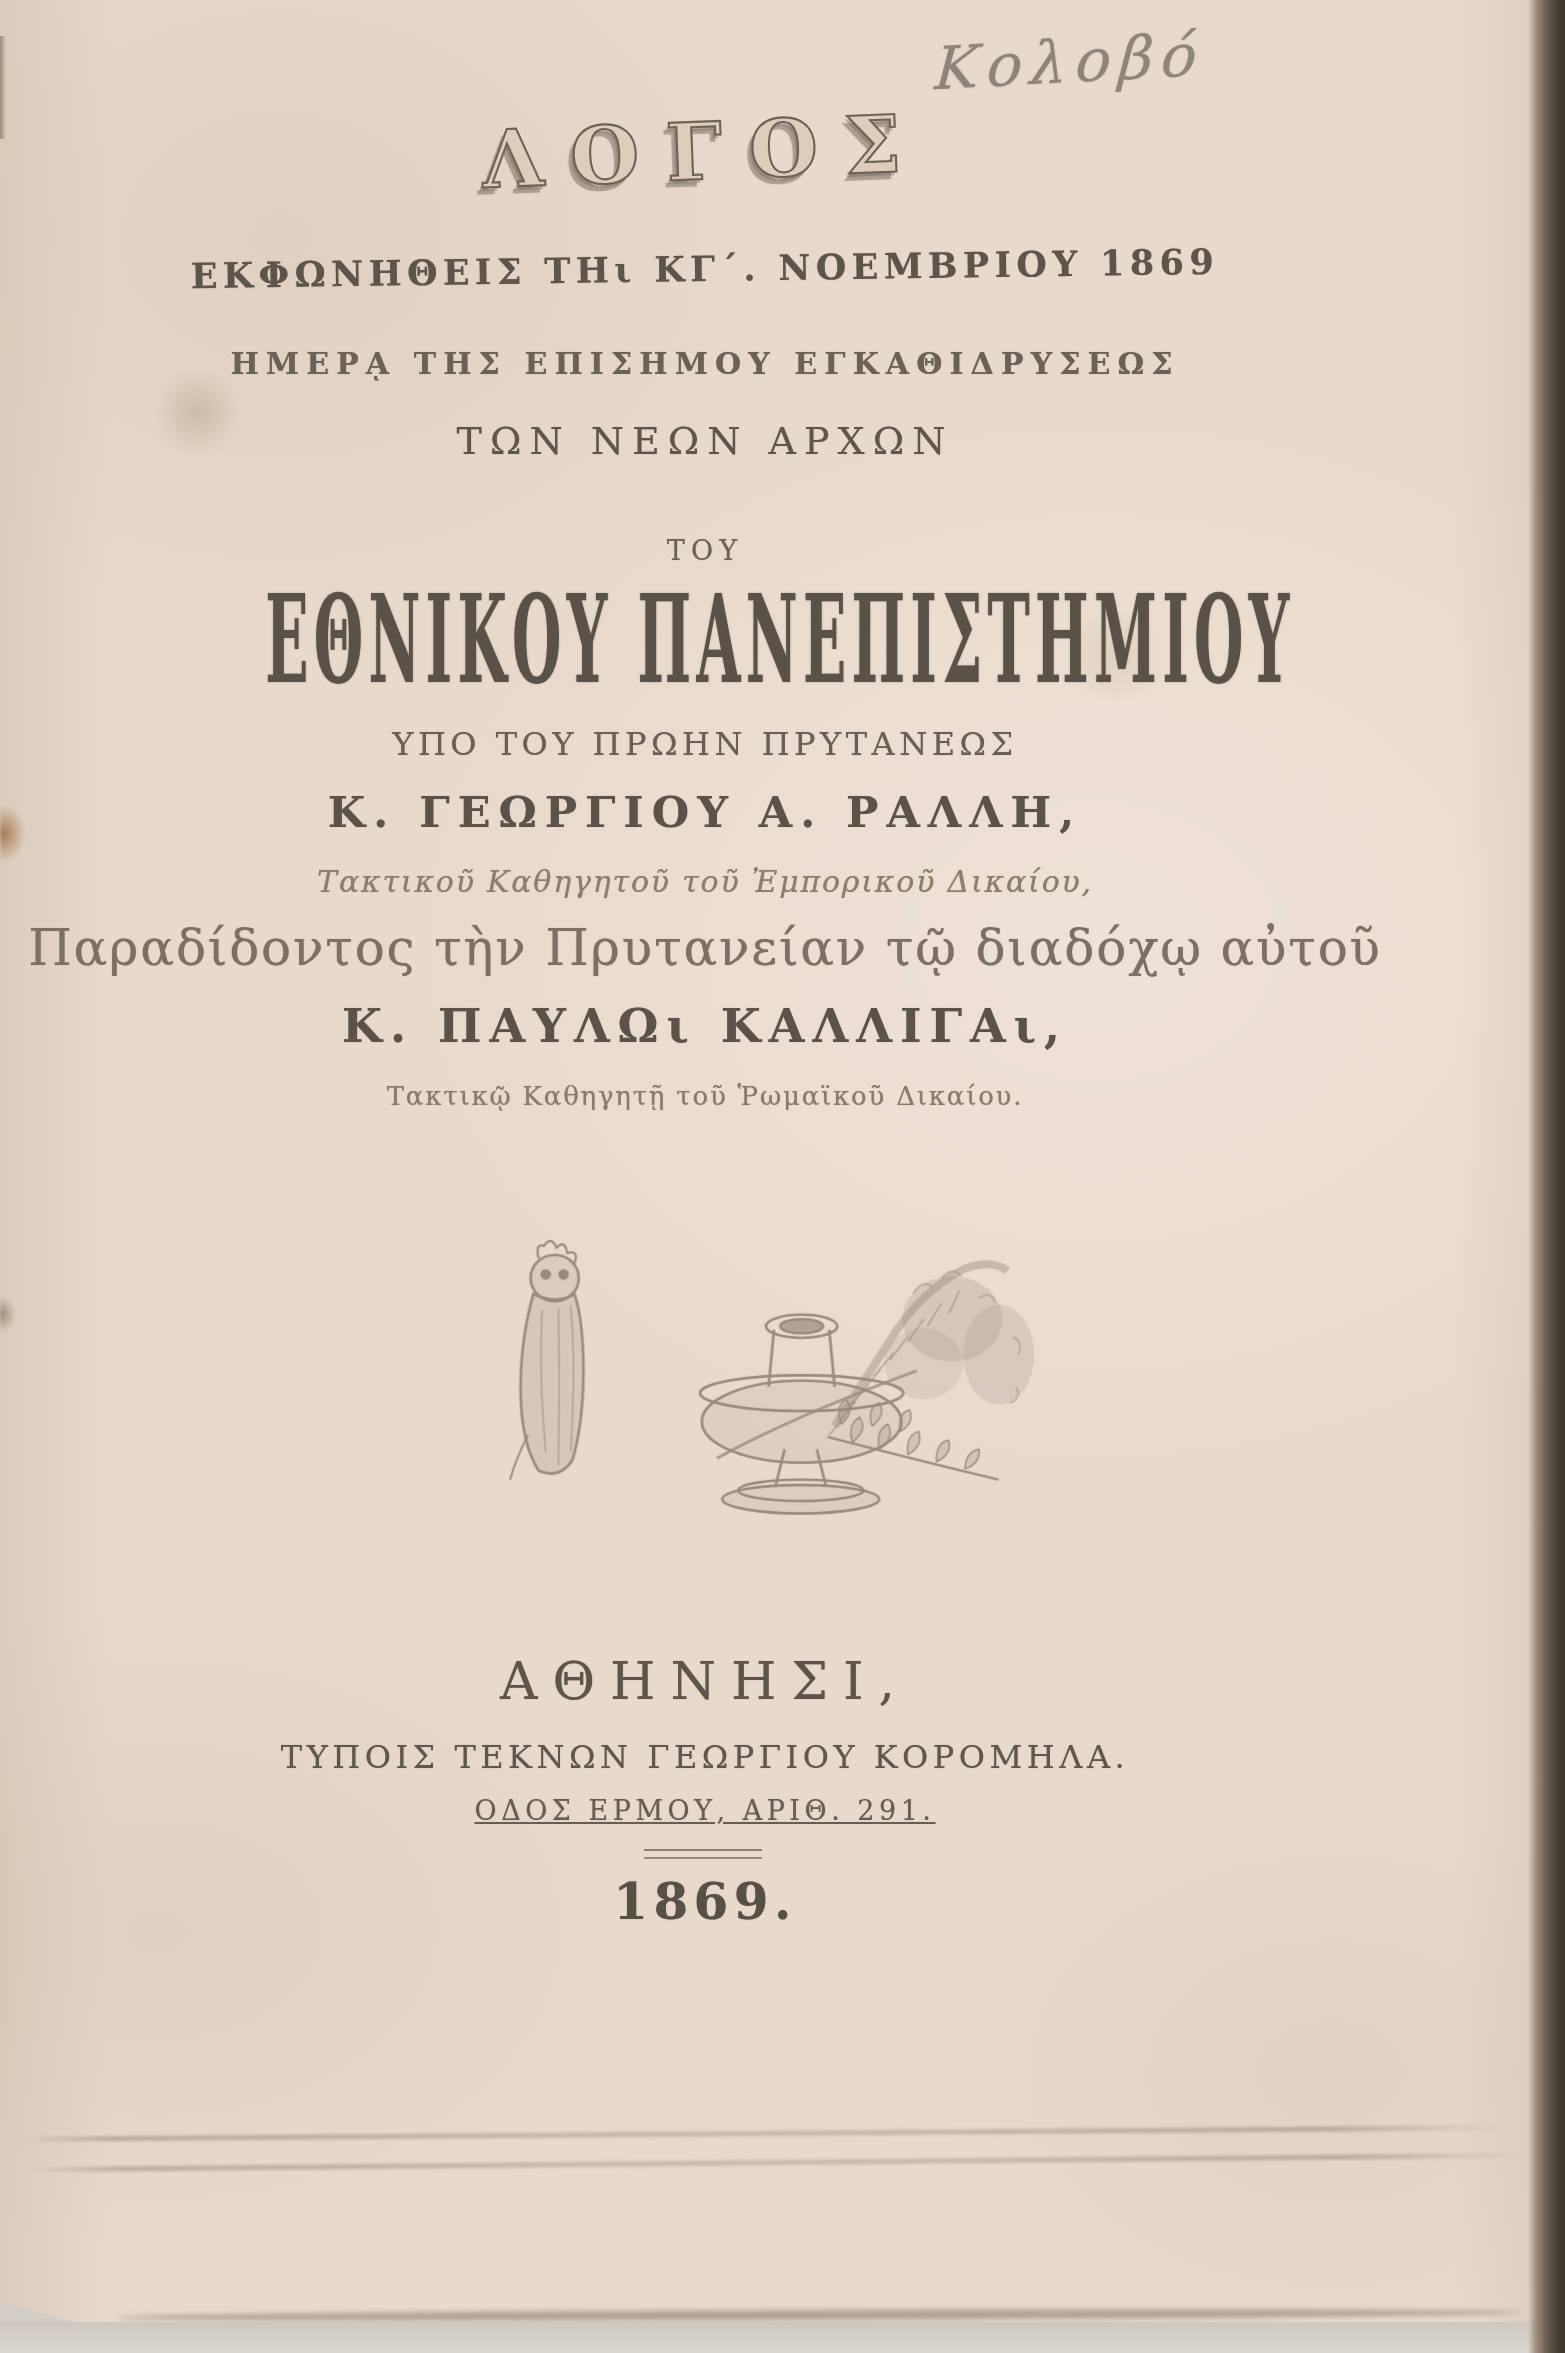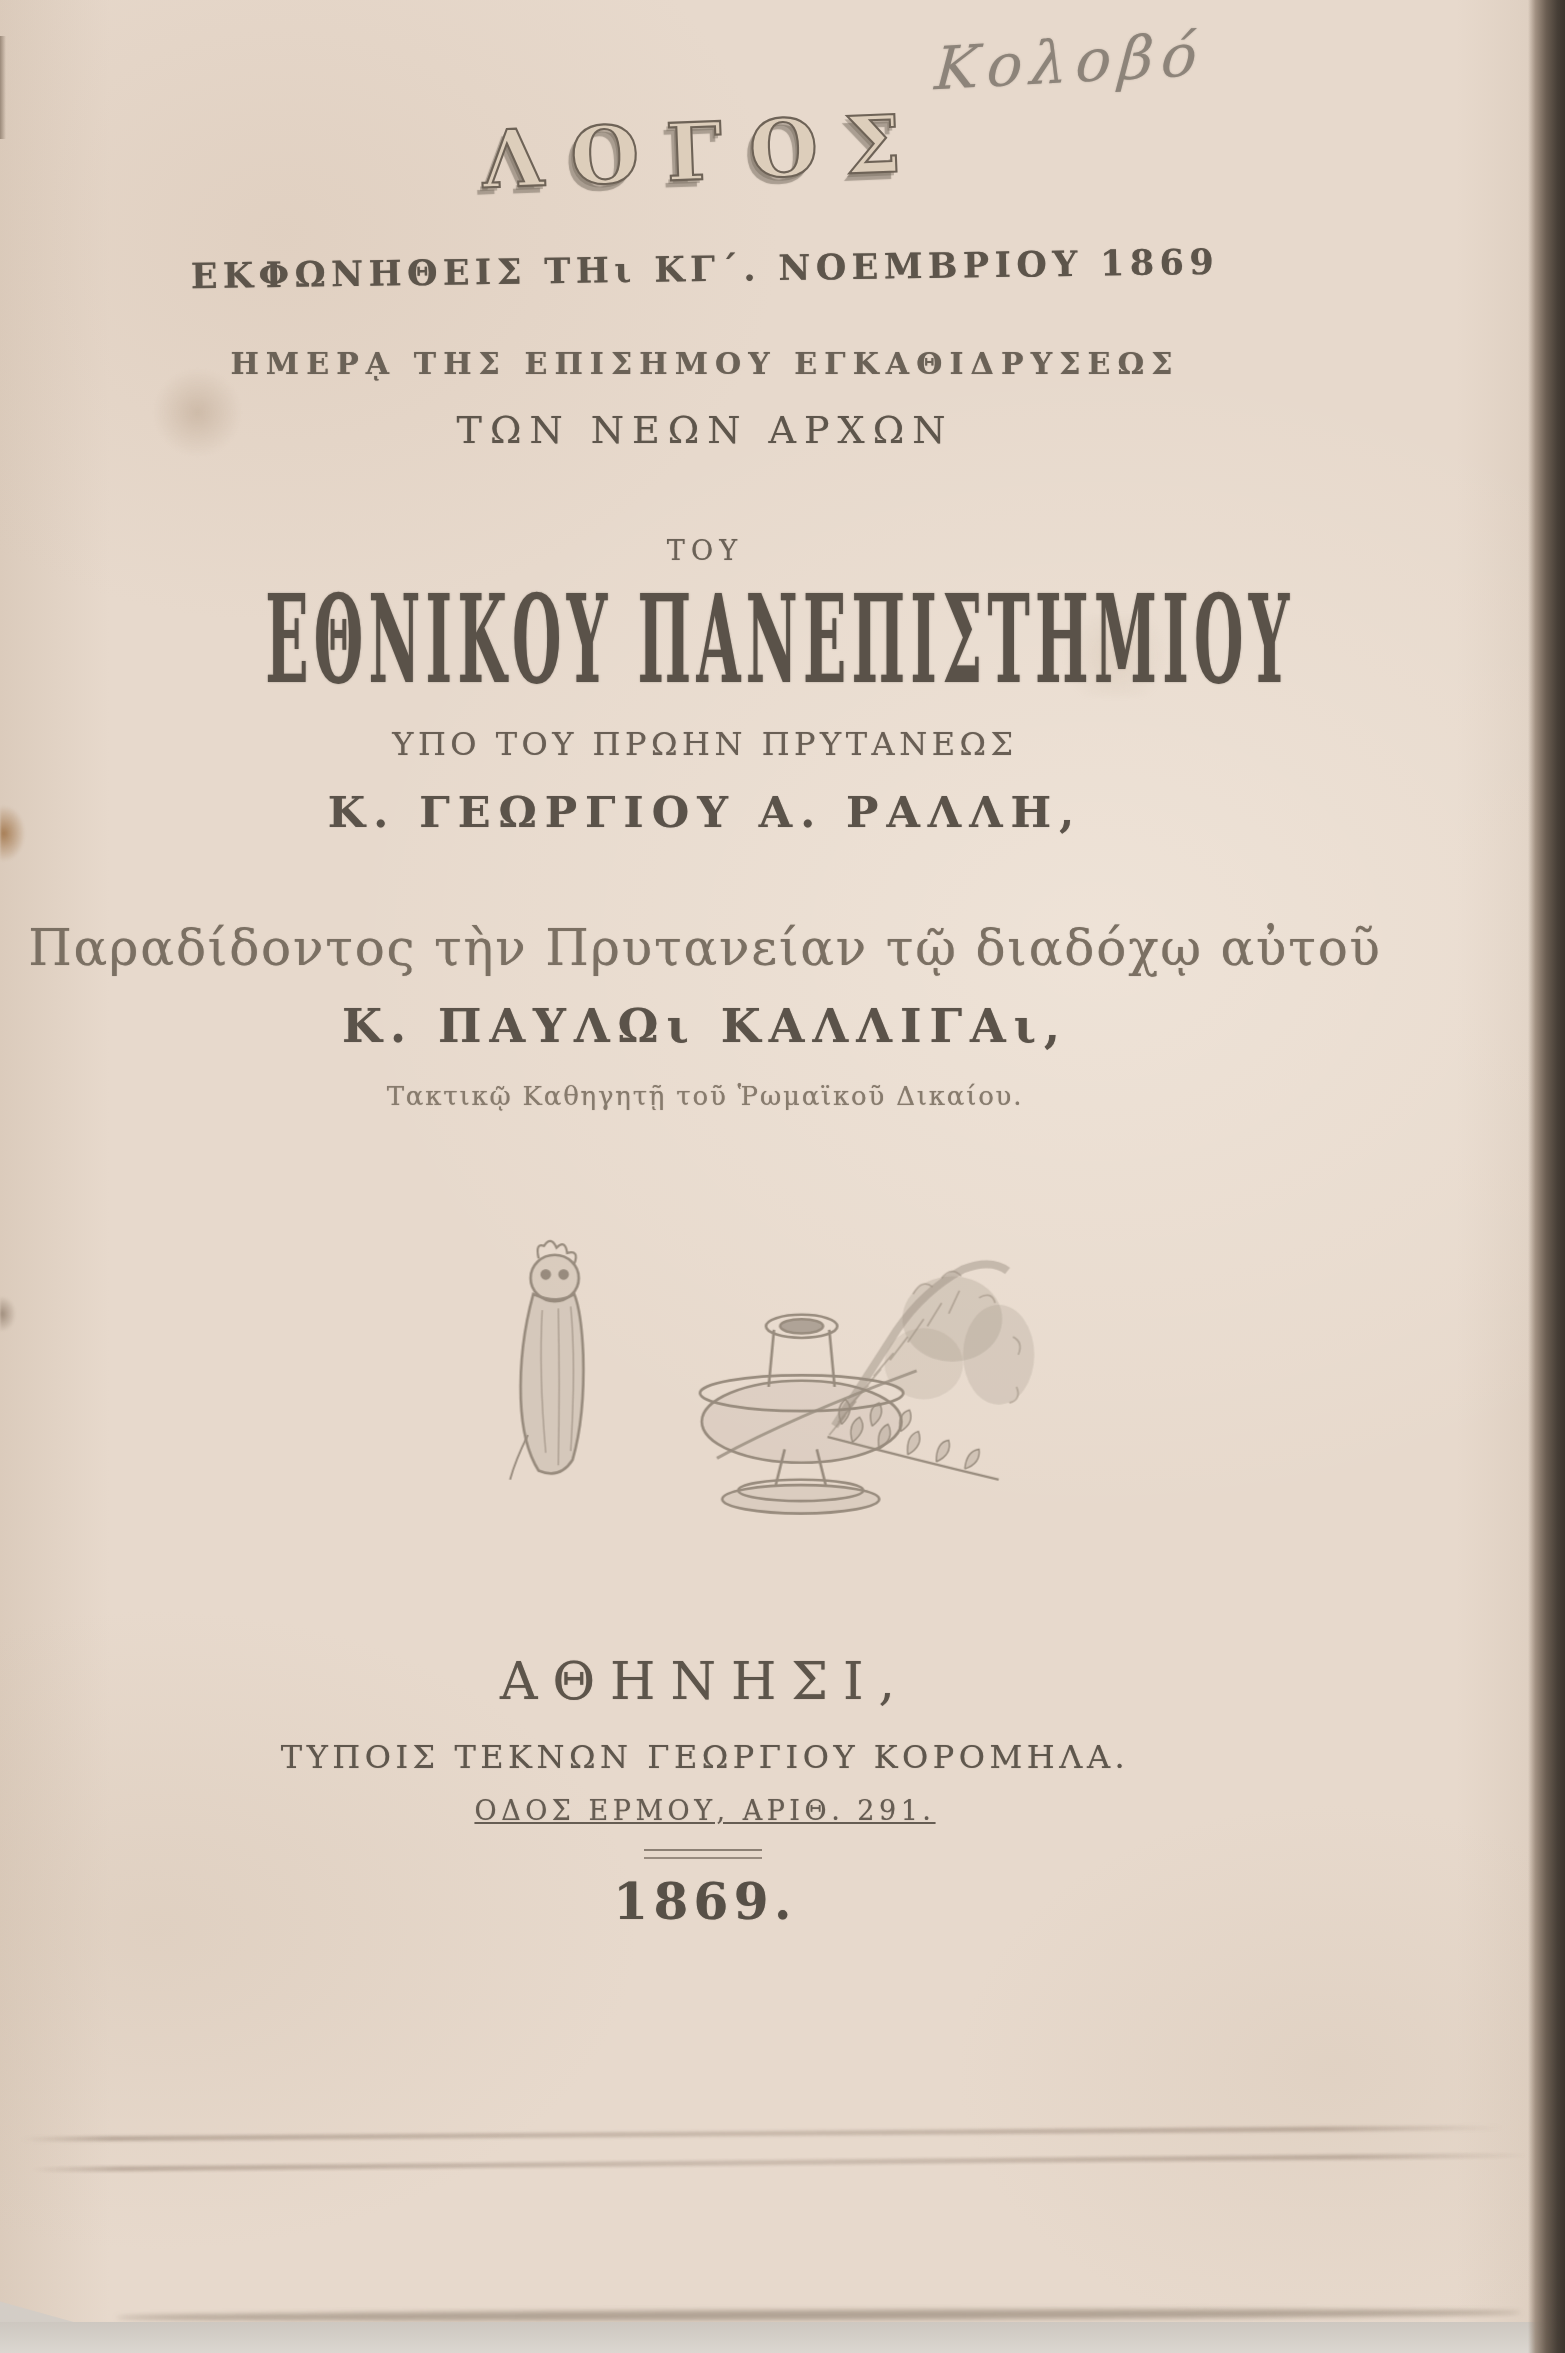--- a/index.html
+++ b/index.html
@@ -26,21 +26,21 @@
   .t-logos span{
     display:inline-block;
     font-size:79px;font-weight:bold;letter-spacing:27px;
     color:#ddcebb;
     -webkit-text-stroke:2.1px #6e6357;
     text-shadow:-5.4px 7.1px 0.9px rgba(110,99,88,.50), -2.7px 3.6px 0 rgba(110,99,88,.38);
     transform:rotate(-2.2deg);
   }
   .t-line2{top:248px;font-size:35px;letter-spacing:5.4px;color:#5d554b;font-weight:bold;transform:rotate(-0.8deg);}
   .t-line3{top:346px;font-size:30px;letter-spacing:7.1px;color:#6b6257;font-weight:bold;}
-  .t-line4{top:408px;font-size:38px;letter-spacing:8px;color:#5e564c;text-align:center;}
+  .t-line4{top:419px;font-size:38px;letter-spacing:8px;color:#5e564c;text-align:center;}
   .t-tou{top:535px;font-size:27px;letter-spacing:6.2px;color:#6b6257;}
   .t-univ{top:567px;}
   .t-univ span{
     display:inline-block;
     font-size:86px;font-weight:bold;letter-spacing:8px;color:#5a5249;
     transform:scale(0.66,1.42);transform-origin:50% 0;
     text-shadow:0 0 1.8px rgba(90,80,70,.5);
   }
   .t-line7{top:725px;font-size:32px;letter-spacing:4.5px;color:#695f55;}
   .t-name1{top:787px;font-size:43px;font-weight:bold;letter-spacing:8px;color:#5b534a;}
@@ -113,20 +113,21 @@
   <div class="handnote">Κολοβό</div>
 
   <div class="pline t-logos"><span>ΛΟΓΟΣ</span></div>
   <div class="pline t-line2">ΕΚΦΩΝΗΘΕΙΣ ΤΗι ΚΓ´. ΝΟΕΜΒΡΙΟΥ 1869</div>
   <div class="pline t-line3">ΗΜΕΡᾼ ΤΗΣ ΕΠΙΣΗΜΟΥ ΕΓΚΑΘΙΔΡΥΣΕΩΣ</div>
   <div class="pline t-line4">ΤΩΝ ΝΕΩΝ ΑΡΧΩΝ</div>
   <div class="pline t-tou">ΤΟΥ</div>
   <div class="pline t-univ"><span>ΕΘΝΙΚΟΥ ΠΑΝΕΠΙΣΤΗΜΙΟΥ</span></div>
   <div class="pline t-name1">Κ. ΓΕΩΡΓΙΟΥ Α. ΡΑΛΛΗ,</div>
   <div class="pline t-line7">ΥΠΟ ΤΟΥ ΠΡΩΗΝ ΠΡΥΤΑΝΕΩΣ</div>
+  <div class="pline t-ital1">Τακτικοῦ Καθηγητοῦ τοῦ Ἐμπορικοῦ Δικαίου,</div>
   <div class="pline t-ital2">Παραδίδοντος τὴν Πρυτανείαν τῷ διαδόχῳ αὐτοῦ</div>
   <div class="pline t-name2">Κ. ΠΑΥΛΩι ΚΑΛΛΙΓΑι,</div>
   <div class="pline t-ital3">Τακτικῷ Καθηγητῇ τοῦ Ῥωμαϊκοῦ Δικαίου.</div>
 
   <svg class="vignette" viewBox="0 0 664 352" xmlns="http://www.w3.org/2000/svg">
     <g stroke="#8a7e70" fill="none" stroke-width="3" opacity="0.85">
 
       <path d="M96 52 Q92 34 102 38 Q110 26 116 40 Q126 30 128 46 Q142 42 136 58" stroke-width="2.5"></path>
       <ellipse cx="114" cy="74" rx="27" ry="26" fill="rgba(138,126,112,0.18)"></ellipse>
       <circle cx="104" cy="70" r="4.5" fill="#8a7e70"></circle>

